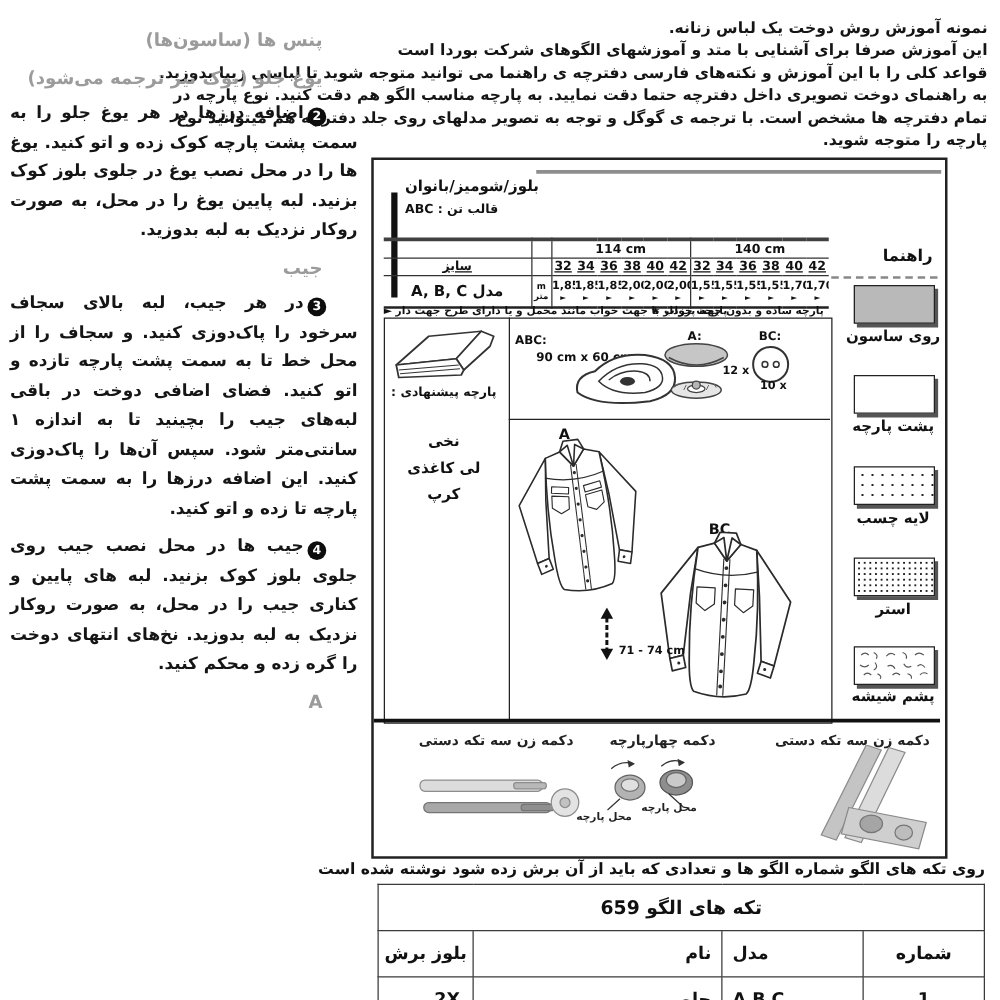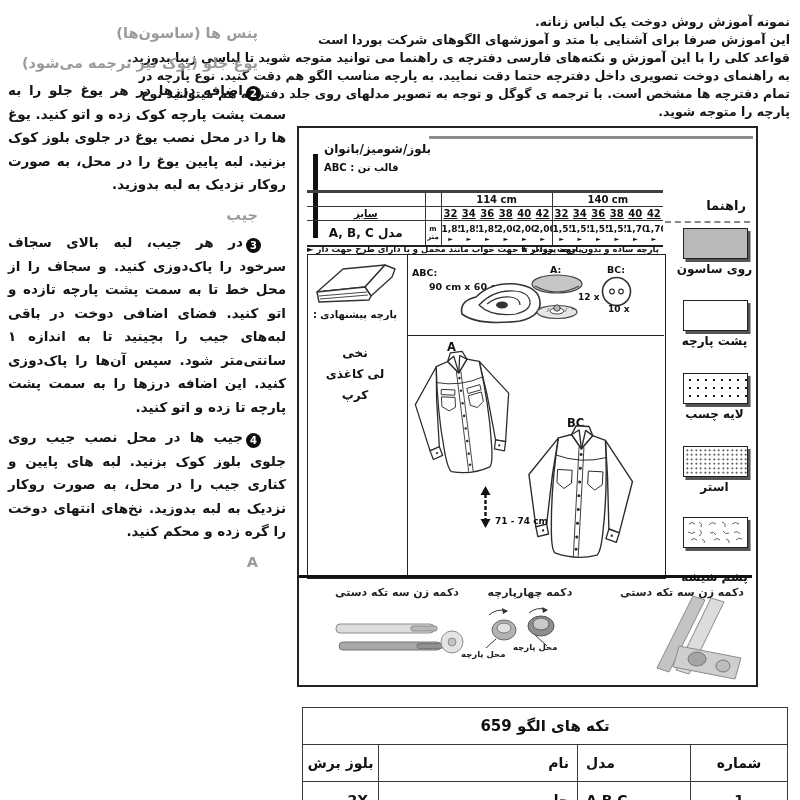--- a/index.html
+++ b/index.html
@@ -410,23 +410,24 @@
             <path d="M39 13 q2 4 6 2"></path>
           <path d="M50 15 q3 -3 6 1"></path>
             <path d="M7 22 q3 -3 6 0"></path>
             <path d="M18 21 q4 2 2 4"></path>
           <path d="M30 22 q3 -3 6 0"></path>
             <path d="M42 21 q4 1 3 4"></path>
             <path d="M52 22 q2 -3 6 -1"></path>
         </g>
       </svg>
     </div>
-    <div class="swatch-label" style="top:442px;">پشم شیشه</div>
+    <div class="swatch-label" style="top:422px;">پشم شیشه</div>
   </div>
 
+  <div class="pieces-note">روی تکه های الگو شماره الگو ها و تعدادی که باید از آن برش زده شود نوشته شده است</div>
   <div class="ptable-wrap">
     <table class="ptable">
       <colgroup>
           <col style="width:76px">
           <col style="width:199px">
           <col style="width:113px">
           <col style="width:97px">
         </colgroup>
       <tbody>
           <tr>

